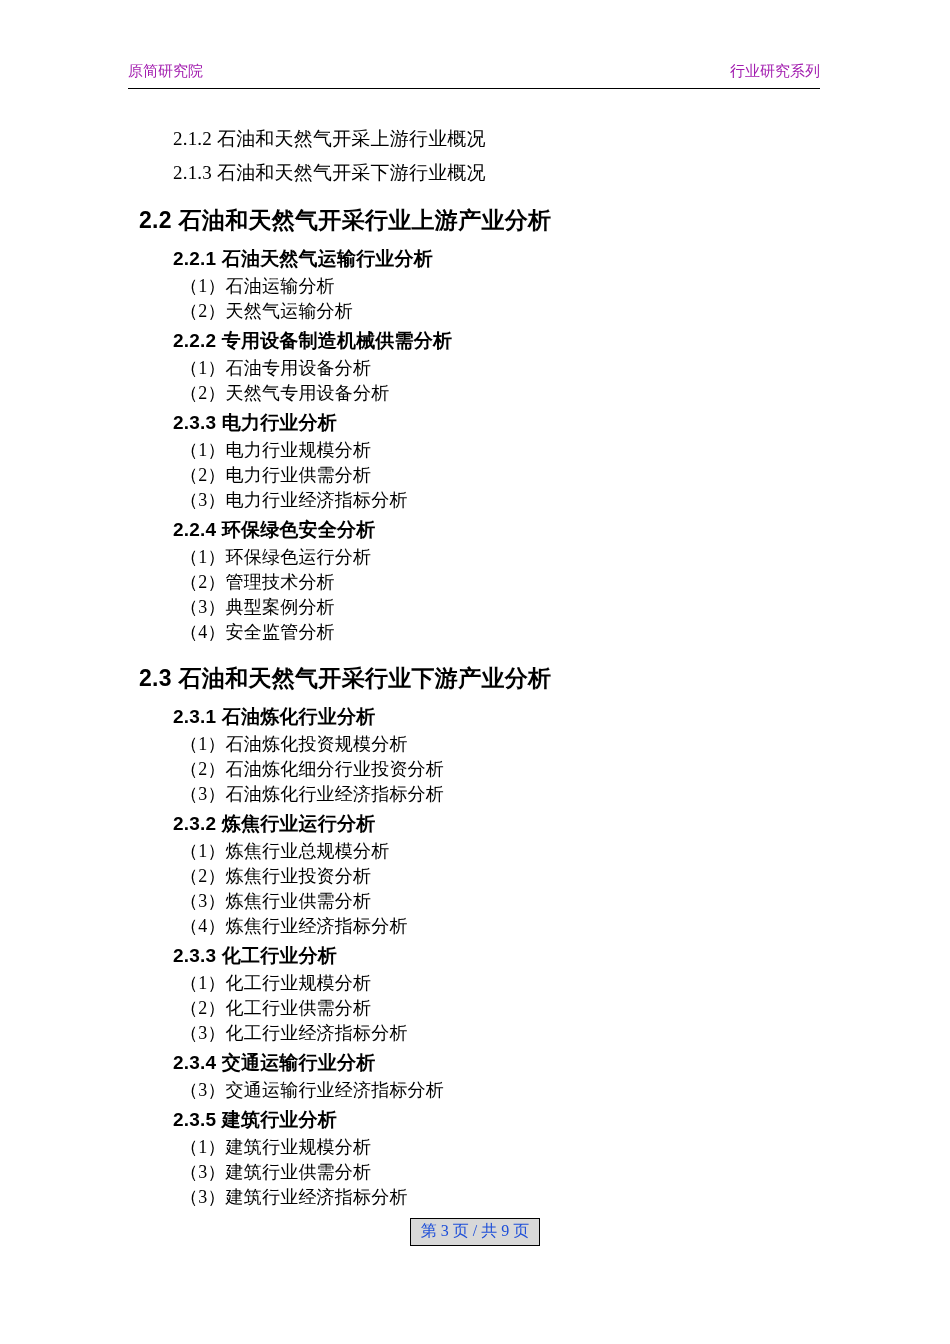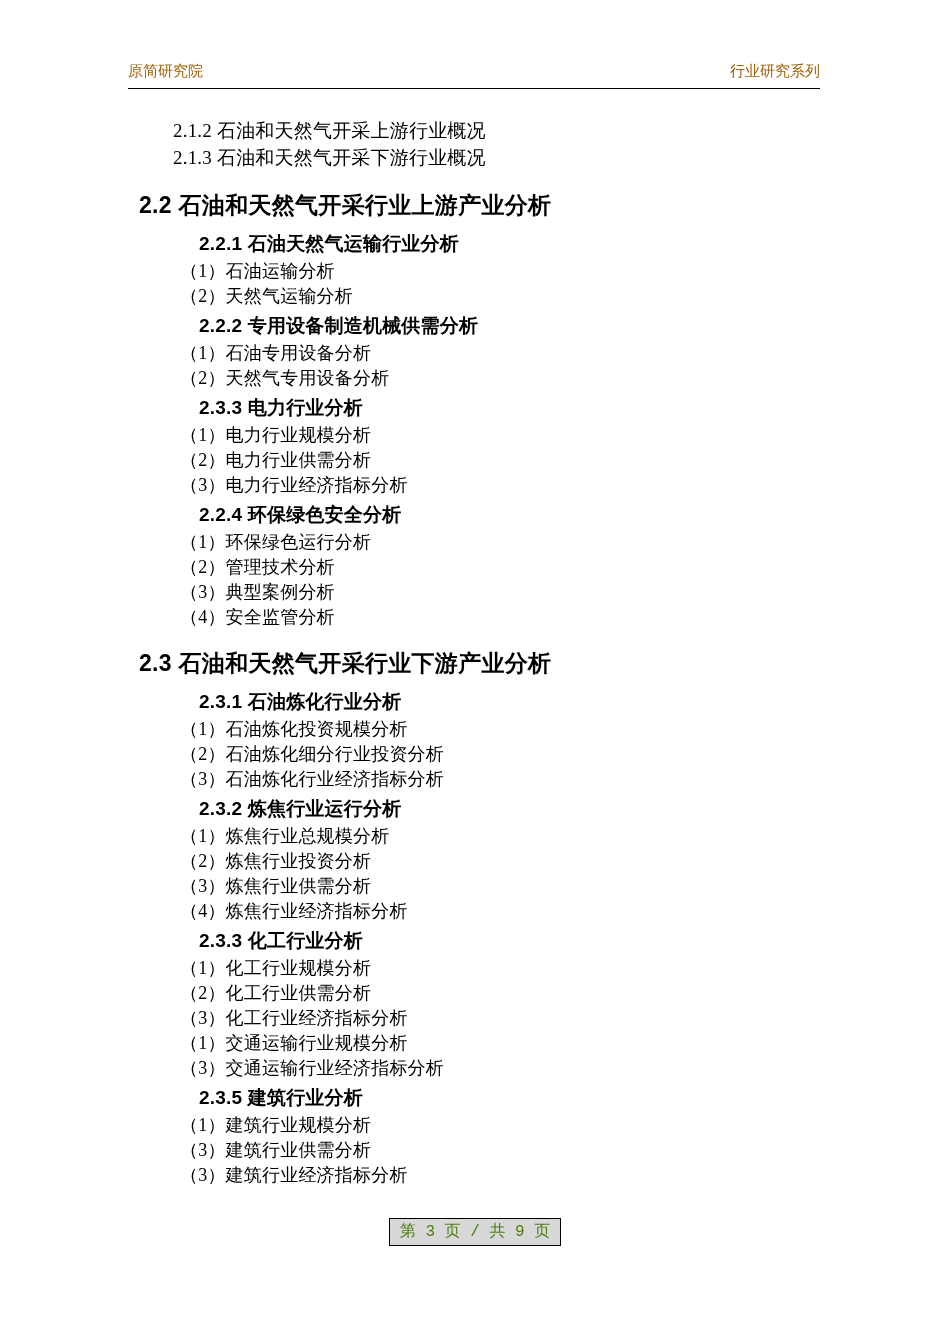--- a/index.html
+++ b/index.html
@@ -23,56 +23,56 @@
   .header {
     position: absolute;
     left: 128px;
     top: 62px;
     width: 692px;
     display: flex;
     justify-content: space-between;
     align-items: flex-end;
     font-size: 15px;
     font-family: "Liberation Sans", "DejaVu Sans", sans-serif;
-    color: #a16207;
+    color: #a21caf;
   }
   .header-rule {
     position: absolute;
     left: 128px;
     top: 88px;
     width: 692px;
     height: 1px;
     background: #000000;
   }
   .content {
     position: absolute;
     left: 128px;
     top: 118px;
     width: 700px;
   }
   .lvl2 {
     font-size: 19px;
     font-weight: normal;
-    margin: 0 0 1px 45px;
+    margin: 8px 0 1px 45px;
     letter-spacing: 0.2px;
     white-space: nowrap;
   }
   .lvl1 {
     font-size: 23px;
     font-weight: bold;
     font-family: "Liberation Sans", "DejaVu Sans", sans-serif;
     margin: 19px 0 10px 11px;
     letter-spacing: 0.3px;
     white-space: nowrap;
   }
   .lvl3 {
     font-size: 19px;
     font-weight: bold;
     font-family: "Liberation Sans", "DejaVu Sans", sans-serif;
-    margin: 5px 0 2px 71px;
+    margin: 5px 0 2px 45px;
     letter-spacing: 0.2px;
     white-space: nowrap;
   }
   .lvl4 {
     font-size: 18px;
     font-weight: normal;
     margin: 0 0 1px 52px;
     letter-spacing: 0.2px;
     white-space: nowrap;
   }
@@ -82,22 +82,22 @@
     right: 0;
     top: 1218px;
     text-align: center;
   }
   .footer-box {
     display: inline-block;
     background: #d8d8d8;
     border: 1px solid #000000;
     padding: 2px 10px 3px 10px;
     font-size: 16px;
-    font-family: Liberation Mono, monospace;
-    color: #4d7c0f;
+    font-family: Liberation Serif, serif;
+    color: #1d4ed8;
   }
 </style>
 </head>
 <body>
 
 <div class="page">
 
   <div class="header">
     <span>原简研究院</span>
     <span>行业研究系列</span>
@@ -130,21 +130,21 @@
     <div class="lvl4">（3）石油炼化行业经济指标分析</div>
     <div class="lvl3">2.3.2  炼焦行业运行分析</div>
     <div class="lvl4">（1）炼焦行业总规模分析</div>
     <div class="lvl4">（2）炼焦行业投资分析</div>
     <div class="lvl4">（3）炼焦行业供需分析</div>
     <div class="lvl4">（4）炼焦行业经济指标分析</div>
     <div class="lvl3">2.3.3  化工行业分析</div>
     <div class="lvl4">（1）化工行业规模分析</div>
     <div class="lvl4">（2）化工行业供需分析</div>
     <div class="lvl4">（3）化工行业经济指标分析</div>
-    <div class="lvl4">（1）交通运输行业规模分析</div>
+    <div class="lvl3">2.3.4  交通运输行业分析</div>
     <div class="lvl4">（3）交通运输行业经济指标分析</div>
     <div class="lvl3">2.3.5  建筑行业分析</div>
     <div class="lvl4">（1）建筑行业规模分析</div>
     <div class="lvl4">（3）建筑行业供需分析</div>
     <div class="lvl4">（3）建筑行业经济指标分析</div>
   </div>
 
   <div class="footer">
     <span class="footer-box">第 3 页 / 共 9 页</span>
   </div>

